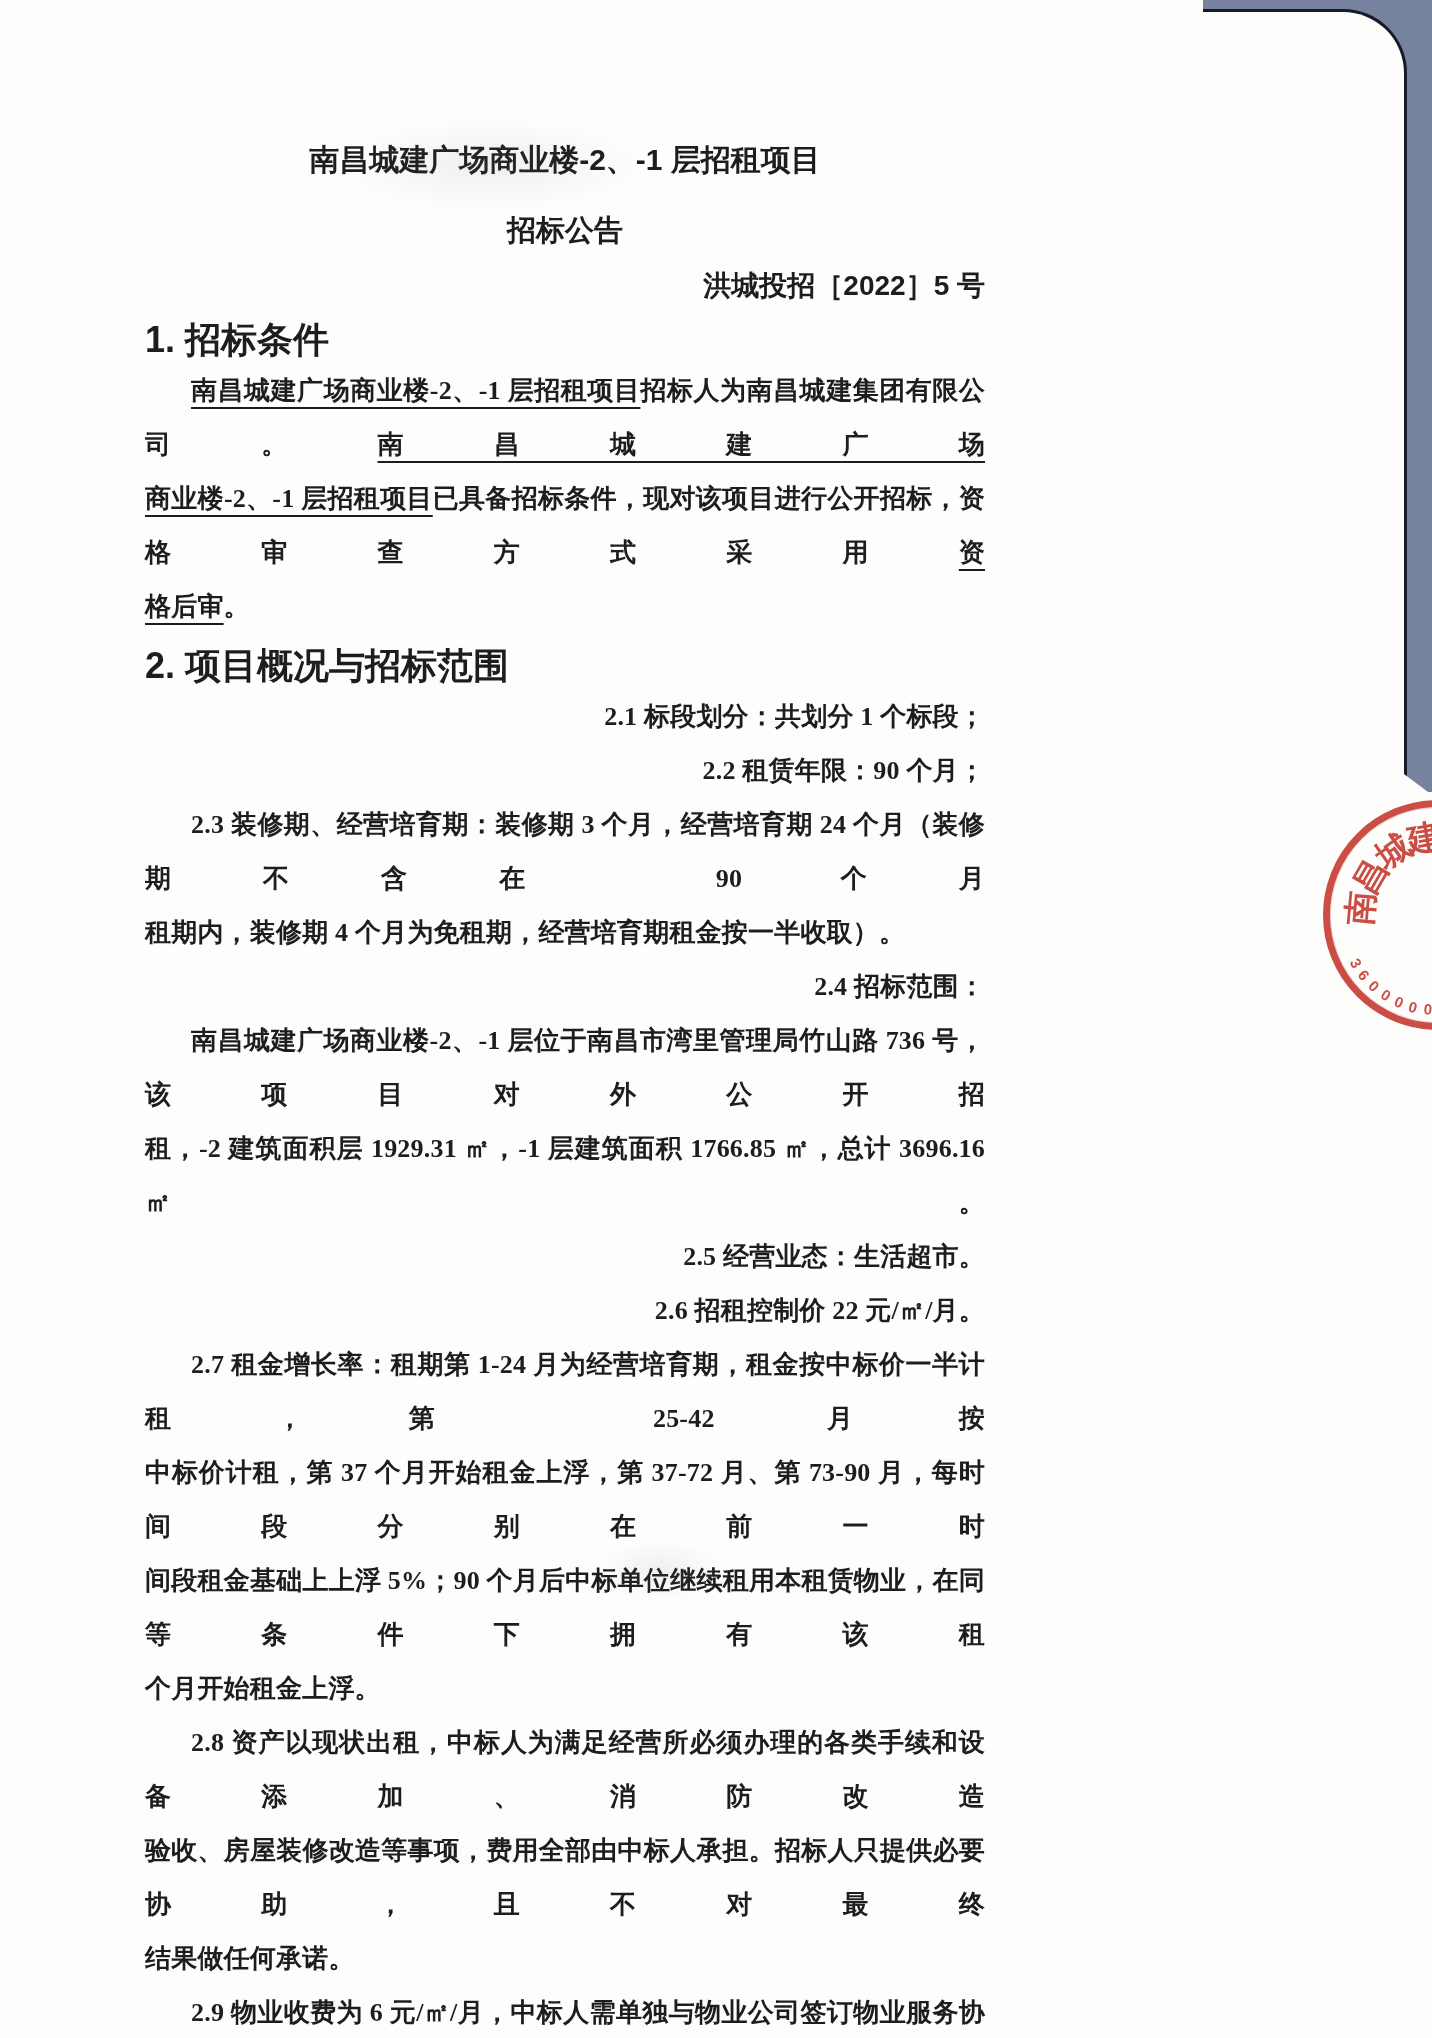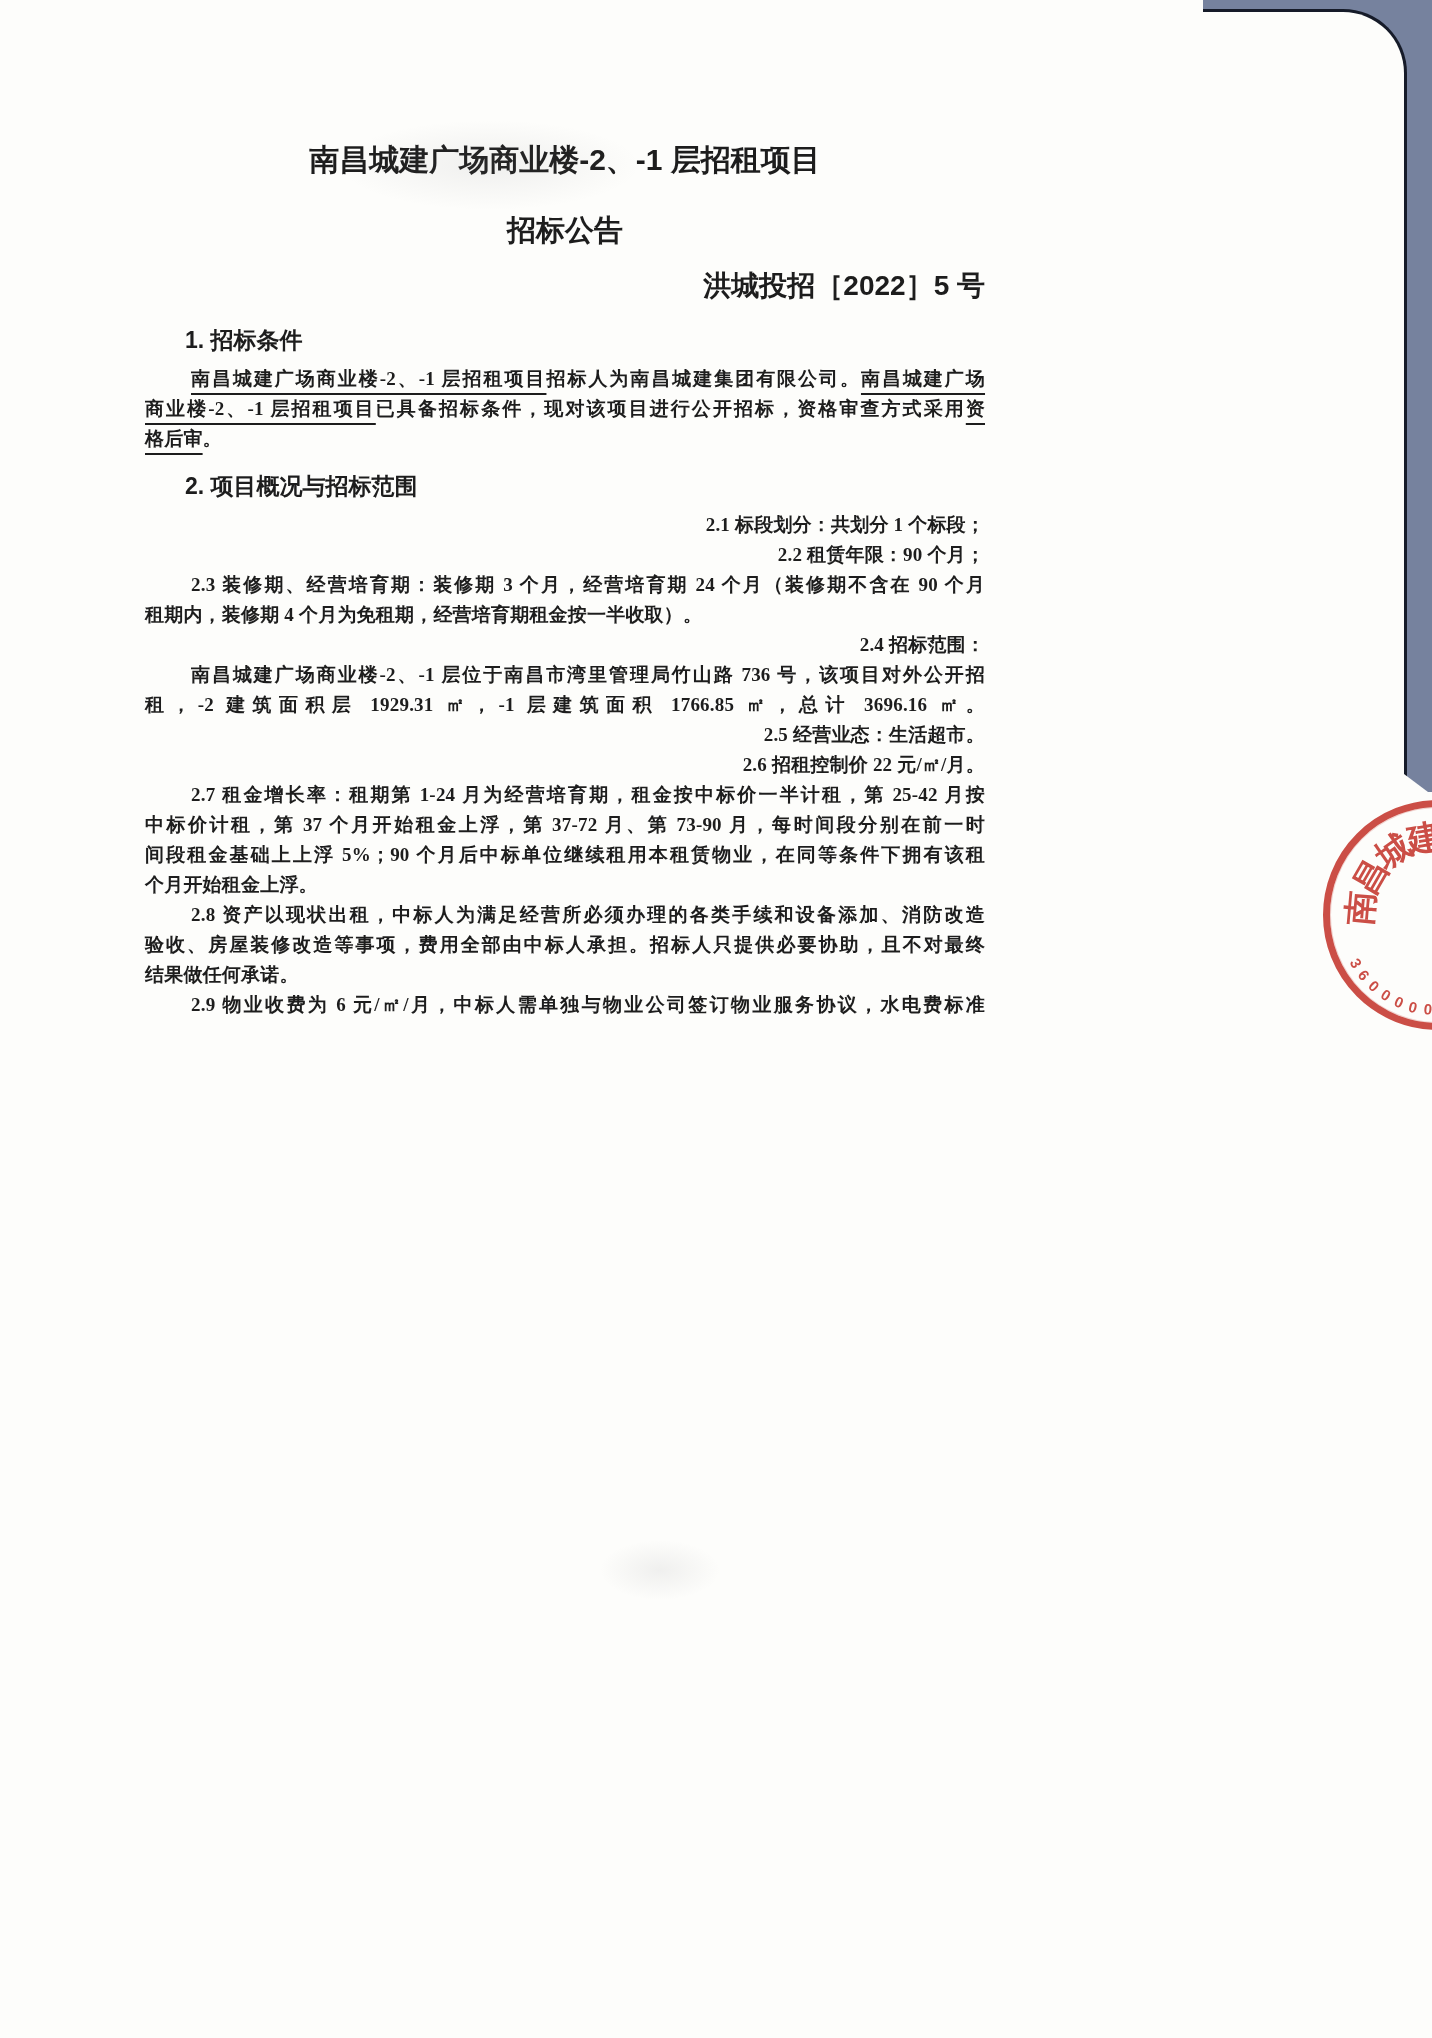--- a/index.html
+++ b/index.html
@@ -14,22 +14,22 @@
     position:absolute;top:9px;left:1203px;width:201px;height:783px;background:#fdfdfb;
     border-top:3px solid #161b29;border-right:3px solid #161b29;border-top-right-radius:64px;
   }
   .band-fade{position:absolute;left:1404px;top:700px;width:28px;height:95px;background:#fdfdfb;
     clip-path:polygon(0 78%,100% 100%,0 100%);}
   
   .content{position:absolute;left:145px;top:138px;width:840px;}
   .title-main{font-family:"Liberation Sans",sans-serif;font-weight:bold;font-size:30px;line-height:44px;text-align:center;}
   .title-sub{font-family:"Liberation Sans",sans-serif;font-weight:bold;font-size:29px;line-height:44px;text-align:center;margin-top:26px;}
   .doc-no{font-family:"Liberation Sans",sans-serif;font-weight:bold;font-size:28px;line-height:44px;text-align:right;margin-top:12px;}
-  .sec-heading{font-family:"Liberation Sans",sans-serif;font-weight:bold;font-size:23px;line-height:48px;margin-top:8px;margin-left:40px;}
-  .line{font-size:19px;line-height:30px;font-weight:600;letter-spacing:.2px;}
+  .sec-heading{font-family:"Liberation Sans",sans-serif;font-weight:bold;font-size:36px;line-height:48px;margin-top:8px;}
+  .line{font-size:26px;line-height:54px;font-weight:600;letter-spacing:.2px;}
   .line.ind{text-indent:46px;text-align:right;}
   .line.j{text-align:justify;text-align-last:justify;}
   .line .u{text-decoration:underline;text-underline-offset:8px;text-decoration-thickness:2px;}
   
   .stamp{position:absolute;left:1322px;top:792px;width:250px;height:250px;opacity:.88;}
   .stamp-ring{position:absolute;left:1px;top:8px;width:216px;height:216px;border:7px solid #c5372e;border-radius:50%;
     box-shadow:inset 0 0 0 1px rgba(197,55,46,.25);}
   .stamp-char{position:absolute;color:#c5372e;font-weight:bold;font-size:34px;line-height:34px;
     font-family:"Liberation Sans",sans-serif;}
   .stamp-digit{position:absolute;color:#c5372e;font-weight:bold;font-size:15px;line-height:15px;

